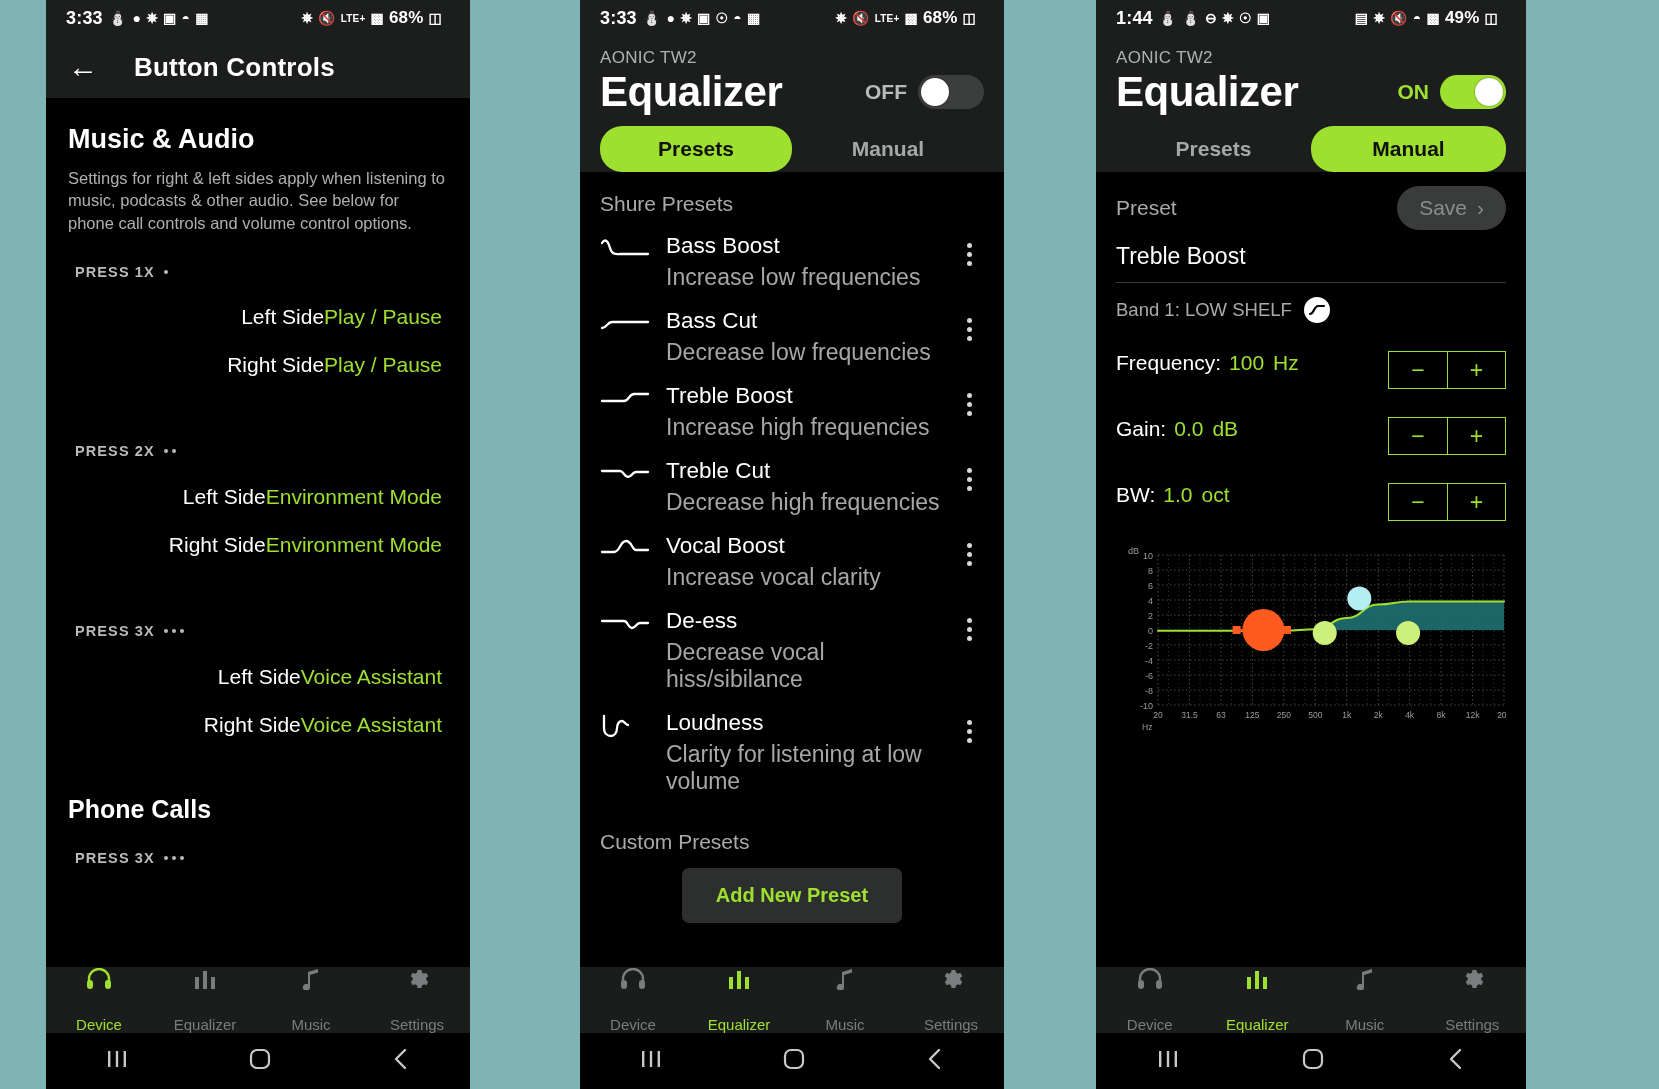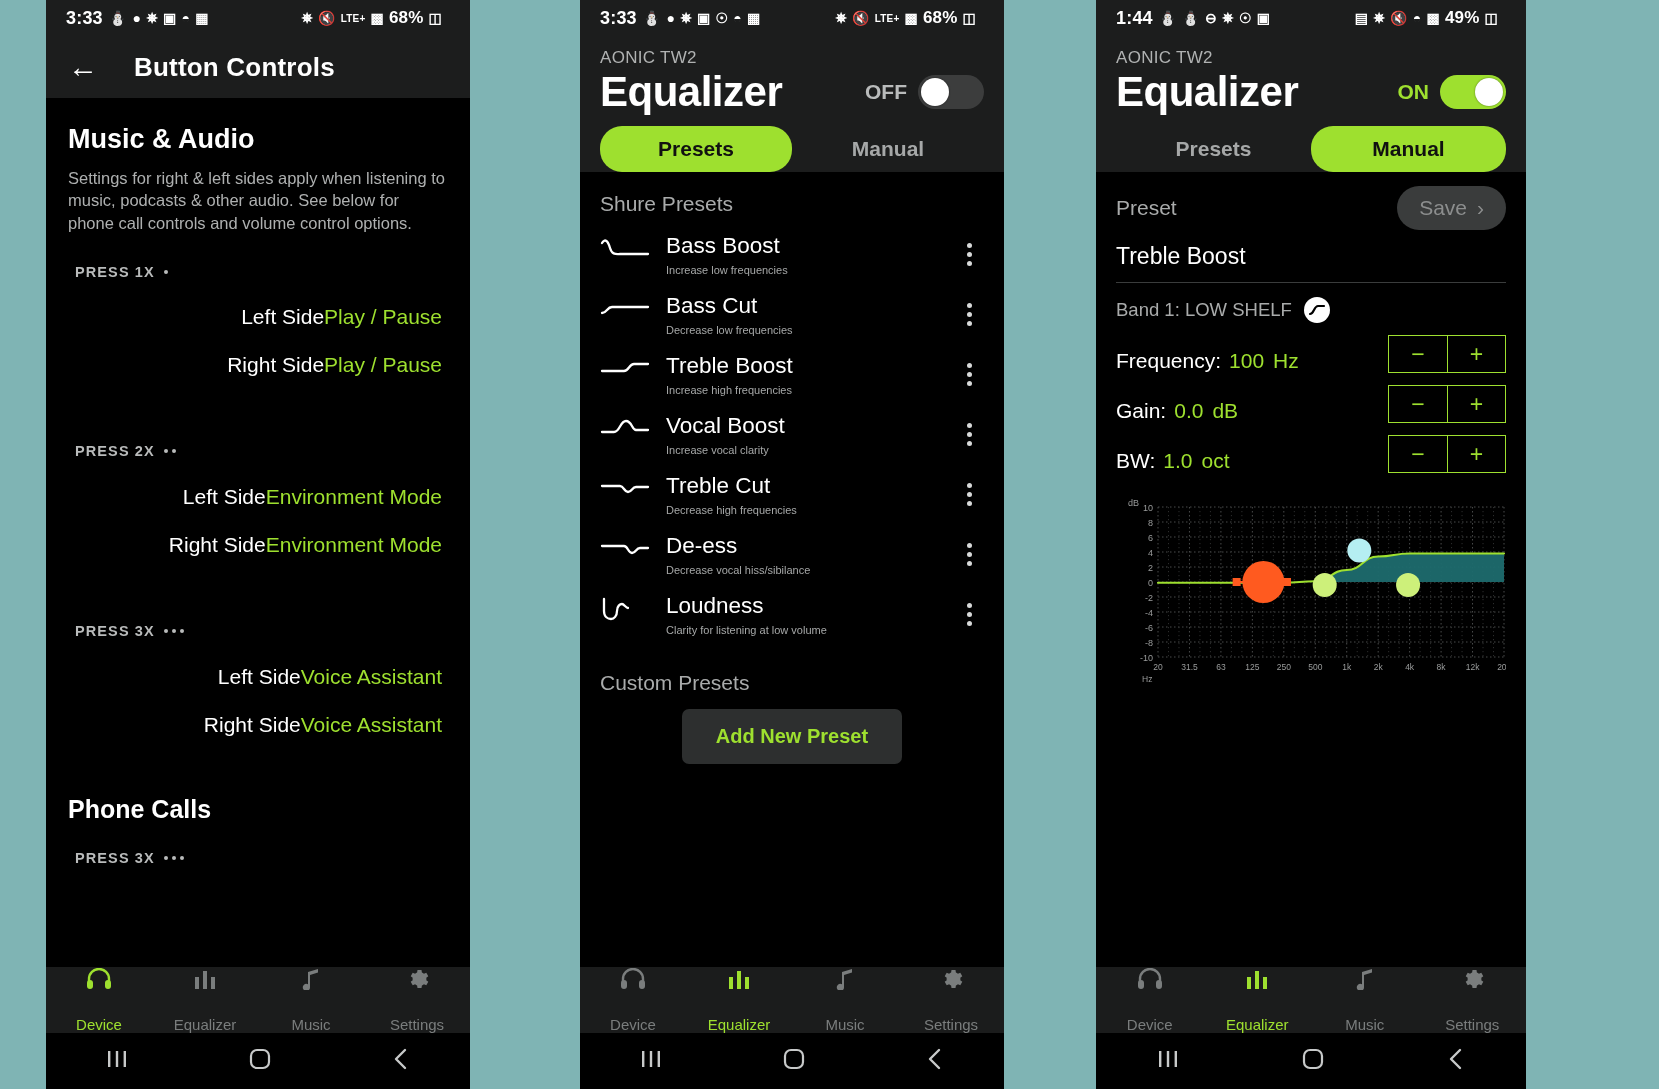--- a/index.html
+++ b/index.html
@@ -160,21 +160,21 @@
   
   .body2 { flex: 1 1 auto; background: #000; overflow: hidden; padding: 0 18px; }
   .grouphdr { color: #a9abab; font-size: 21px; margin: 20px 0 4px 2px; }
   .preset {
     display: flex; align-items: flex-start;
     padding: 13px 2px 4px 2px;
   }
   .preset-ico { width: 66px; flex: 0 0 auto; padding-top: 4px; }
   .preset-txt { flex: 1 1 auto; }
   .preset-name { color: #fff; font-size: 22.5px; }
-  .preset-desc { color: #a6a8a8; font-size: 11px; margin-top: 5px; }
+  .preset-desc { color: #a6a8a8; font-size: 23px; margin-top: 5px; }
   .kebab {
     width: 30px; flex: 0 0 auto; display: flex; flex-direction: column;
     align-items: center; gap: 4px; padding-top: 10px;
   }
   .kd { width: 5px; height: 5px; border-radius: 50%; background: #d7d9d9; }
   .addbtn {
     display: block; margin: 14px auto 0 auto;
     background: #2d2f2f; color: #9ee02f;
     border: none; border-radius: 7px;
     font-size: 20px; font-weight: bold;
@@ -204,21 +204,21 @@
   }
   .bandrow {
     display: flex; align-items: center; gap: 12px;
     margin-top: 14px;
   }
   .band-lbl { color: #a9abab; font-size: 18.5px; }
   .band-ico {
     width: 26px; height: 26px; border-radius: 50%;
     background: #fff; display: flex; align-items: center; justify-content: center;
   }
-  .ctrlrow { display: flex; align-items: flex-end; margin-top: 12px; }
+  .ctrlrow { display: flex; align-items: flex-start; margin-top: 28px; }
   .ctrl-lbl { color: #fff; font-size: 21px; }
   .ctrl-val { color: #9ee02f; font-size: 21px; margin-left: 8px; }
   .ctrl-unit { color: #9ee02f; font-size: 21px; margin-left: 9px; }
   .stepper { margin-left: auto; display: flex; }
   .stepbtn {
     width: 59px; height: 38px;
     border: 1.6px solid #9ee02f;
     background: #000; color: #9ee02f;
     font-size: 23px; line-height: 1;
     display: flex; align-items: center; justify-content: center;
@@ -478,43 +478,43 @@
         <span class="kebab">
             <i class="kd"></i>
             <i class="kd"></i>
             <i class="kd"></i>
           </span>
       </div>
 
       <div class="preset">
         <span class="preset-ico">
           <svg width="50" height="22" viewBox="0 0 50 22">
+              <path d="M2 9h18c4 0 4 6 8 6s4-5 8-5h12" fill="none" stroke="#fff" stroke-width="2.3" stroke-linecap="round"></path>
+            </svg>
+        </span>
+        <span class="preset-txt">
+          <span class="preset-name" style="display:block">Treble Cut</span>
+          <span class="preset-desc" style="display:block">Decrease high frequencies</span>
+        </span>
+        <span class="kebab">
+            <i class="kd"></i>
+            <i class="kd"></i>
+            <i class="kd"></i>
+          </span>
+      </div>
+
+      <div class="preset">
+        <span class="preset-ico">
+          <svg width="50" height="22" viewBox="0 0 50 22">
               <path d="M2 15h12c6 0 6-11 12-11s6 9 10 9h12" fill="none" stroke="#fff" stroke-width="2.3" stroke-linecap="round"></path>
             </svg>
         </span>
         <span class="preset-txt">
           <span class="preset-name" style="display:block">Vocal Boost</span>
           <span class="preset-desc" style="display:block">Increase vocal clarity</span>
-        </span>
-        <span class="kebab">
-            <i class="kd"></i>
-            <i class="kd"></i>
-            <i class="kd"></i>
-          </span>
-      </div>
-
-      <div class="preset">
-        <span class="preset-ico">
-          <svg width="50" height="22" viewBox="0 0 50 22">
-              <path d="M2 9h18c4 0 4 6 8 6s4-5 8-5h12" fill="none" stroke="#fff" stroke-width="2.3" stroke-linecap="round"></path>
-            </svg>
-        </span>
-        <span class="preset-txt">
-          <span class="preset-name" style="display:block">Treble Cut</span>
-          <span class="preset-desc" style="display:block">Decrease high frequencies</span>
         </span>
         <span class="kebab">
             <i class="kd"></i>
             <i class="kd"></i>
             <i class="kd"></i>
           </span>
       </div>
 
       <div class="preset">
         <span class="preset-ico">

